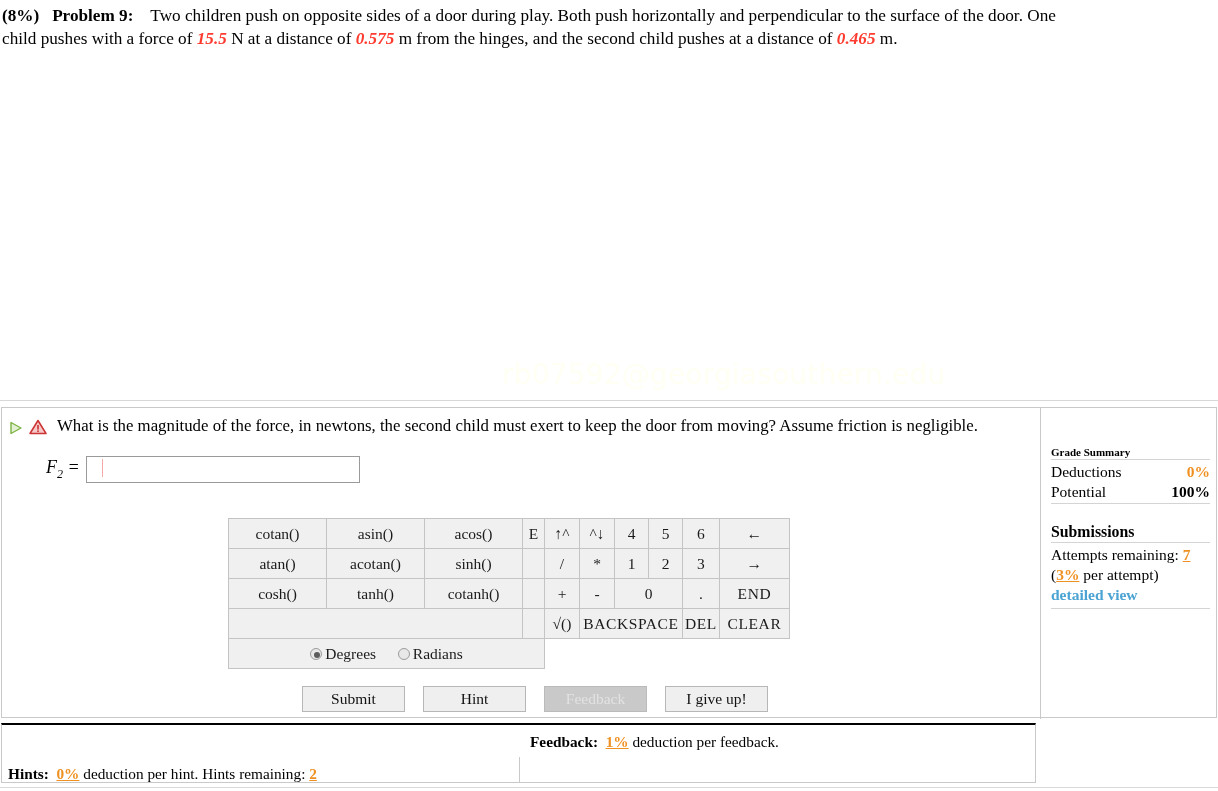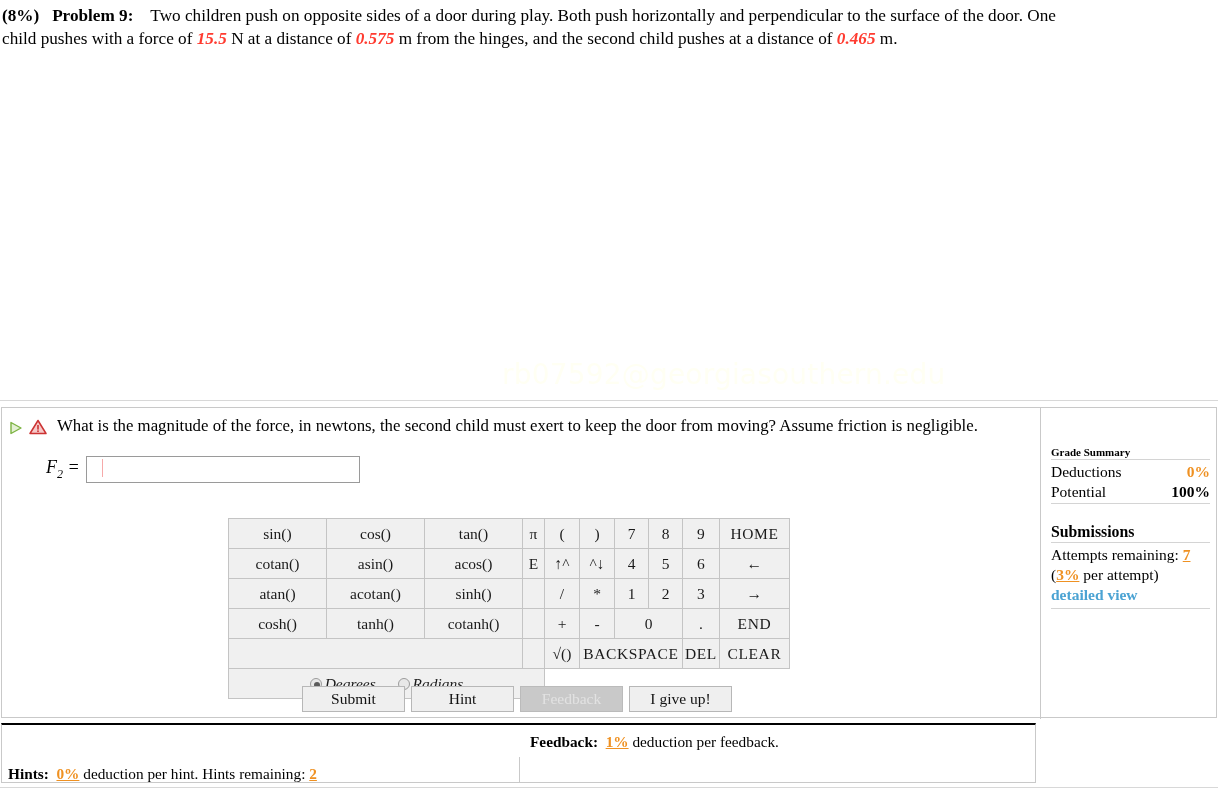--- a/index.html
+++ b/index.html
@@ -147,21 +147,20 @@
   }
   .lbl-sm2 {
     font-size: 9.5px;
     letter-spacing: .6px;
     color: #b0b0b0;
   }
   .radio-row {
     text-align: center;
     font-size: 16.5px;
     height: 28px;
-    font-style: italic;
   }
   .radio-row label { cursor: pointer; }
   .rdo {
     display: inline-block;
     width: 12px; height: 12px;
     border-radius: 50%;
     border: 1px solid #9b9b9b;
     background: #e8e8e8;
     vertical-align: -1px;
     position: relative;
@@ -175,21 +174,21 @@
     border-radius: 50%;
     background: #5b5b5b;
   }
   .rdo-gap { display: inline-block; width: 14px; }
 
   
   .btn-row {
     position: absolute;
     left: 302px; top: 686px;
     display: flex;
-    gap: 6px;
+    gap: 18px;
   }
   .btn {
     width: 103px; height: 26px;
     border: 1px solid #b7b7b7;
     background: #efefef;
     font-family: "Liberation Serif", serif;
     font-size: 15.5px;
     color: #111;
     cursor: pointer;
     line-height: 24px;
@@ -331,32 +330,20 @@
           <span class="link">detailed view</span>
         </div>
         <div class="gs-rule2"></div>
       </div>
 
     </div>
   </div>
 
   <table class="keypad">
     <tbody>
-        <tr>
-      <td class="k-fn">sin()</td>
-      <td class="k-fn">cos()</td>
-      <td class="k-fn">tan()</td>
-      <td class="k-pi">π</td>
-      <td class="k-op">(</td>
-      <td class="k-op dis">)</td>
-      <td class="k-num">7</td>
-      <td class="k-num">8</td>
-      <td class="k-num">9</td>
-      <td class="k-nav dis lbl-sm">HOME</td>
-    </tr>
     <tr>
       <td class="k-fn">cotan()</td>
       <td class="k-fn">asin()</td>
       <td class="k-fn">acos()</td>
       <td class="k-pi">E</td>
       <td class="k-op dis">↑^</td>
       <td class="k-op dis">^↓</td>
       <td class="k-num">4</td>
       <td class="k-num">5</td>
       <td class="k-num">6</td>

